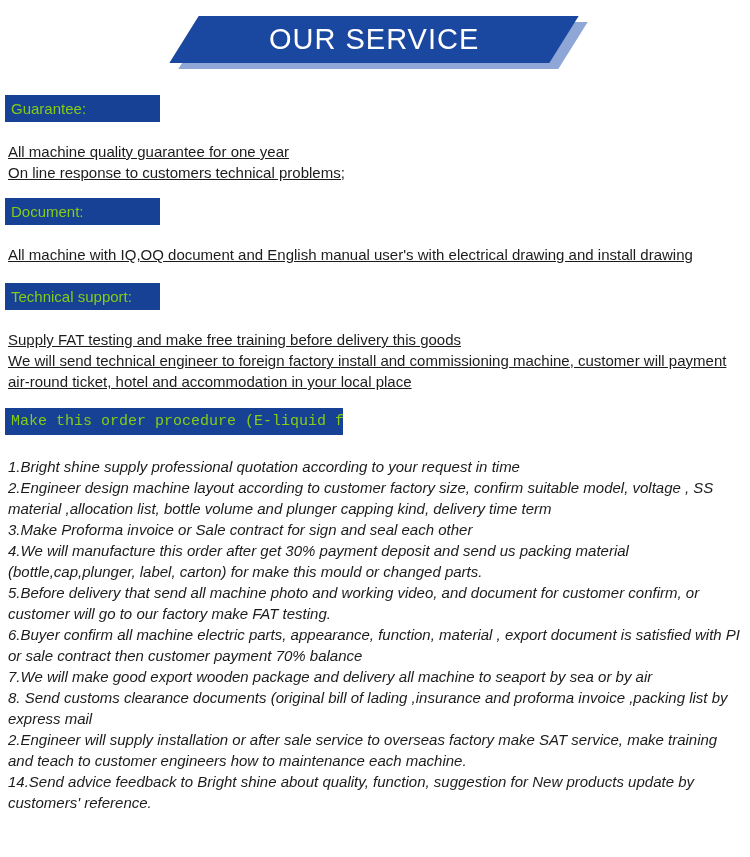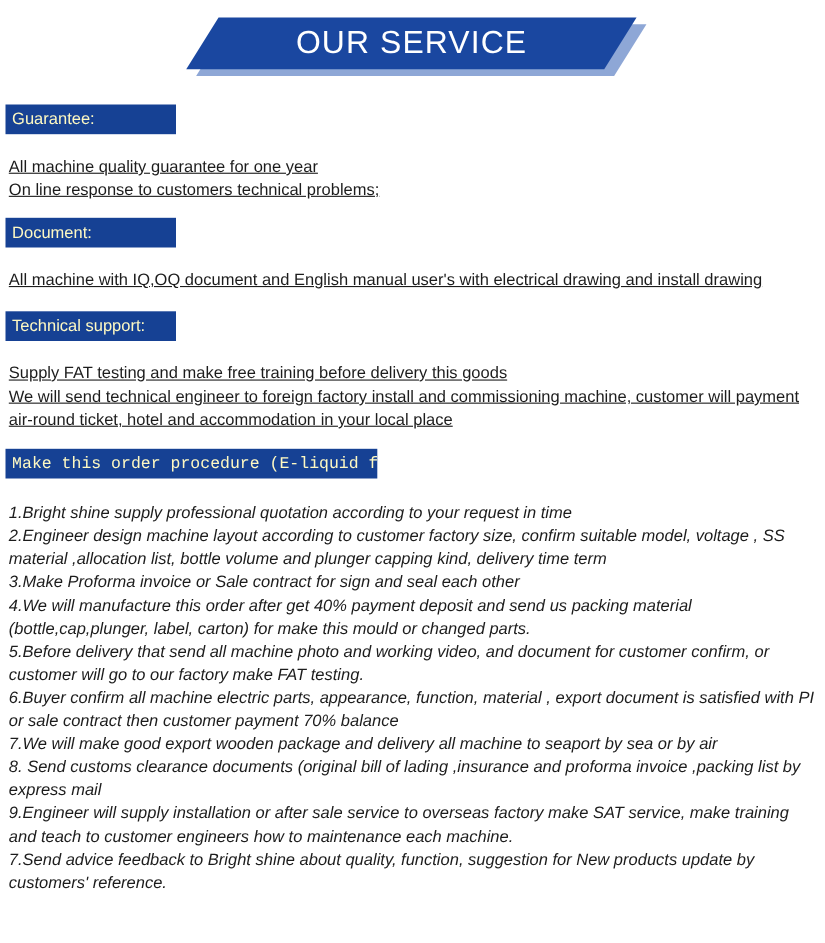--- a/index.html
+++ b/index.html
@@ -51,21 +51,21 @@
     line-height: 29px;
     letter-spacing: 1px;
     white-space: nowrap;
   }
   
   .section-label {
     margin-left: 5px;
     width: 149px;
     height: 27px;
     background: #164194;
-    color: #fef9c3;
+    color: #84cc16;
     font-size: 15px;
     line-height: 27px;
     padding-left: 6px;
     overflow: hidden;
     white-space: nowrap;
   }
   .section-label.wide {
     width: 332px;
     font-family: Liberation Mono, monospace;
   }
@@ -111,23 +111,23 @@
     <div class="section-body gap-c">
       <div class="body-line">Supply FAT testing and make free training before delivery this goods</div>
       <div class="body-line">We will send technical engineer to foreign factory install and commissioning machine, customer will payment air-round ticket, hotel and accommodation in your local place</div>
     </div>
 
     <div class="section-label wide">Make this order procedure (E-liquid filling line)</div>
     <div class="steps">
       <div class="step">1.Bright shine supply professional quotation according to your request in time</div>
       <div class="step">2.Engineer design machine layout according to customer factory size, confirm suitable model, voltage , SS material ,allocation list, bottle volume and plunger capping kind, delivery time term</div>
       <div class="step">3.Make Proforma invoice or Sale contract for sign and seal each other</div>
-      <div class="step">4.We will manufacture this order after get 40% payment deposit and send us packing material (bottle,cap,plunger, label, carton) for make this mould or changed parts.</div>
+      <div class="step">4.We will manufacture this order after get 30% payment deposit and send us packing material (bottle,cap,plunger, label, carton) for make this mould or changed parts.</div>
       <div class="step">5.Before delivery that send all machine photo and working video, and document for customer confirm, or customer will go to our factory make FAT testing.</div>
       <div class="step">6.Buyer confirm all machine electric parts, appearance, function, material , export document is satisfied with PI or sale contract then customer payment 70% balance</div>
       <div class="step">7.We will make good export wooden package and delivery all machine to seaport by sea or by air</div>
       <div class="step">8. Send customs clearance documents (original bill of lading ,insurance and proforma invoice ,packing list by express mail</div>
-      <div class="step">9.Engineer will supply installation or after sale service to overseas factory make SAT service, make training and teach to customer engineers how to maintenance each machine.</div>
-      <div class="step">7.Send advice feedback to Bright shine about quality, function, suggestion for New products update by customers' reference.</div>
+      <div class="step">2.Engineer will supply installation or after sale service to overseas factory make SAT service, make training and teach to customer engineers how to maintenance each machine.</div>
+      <div class="step">14.Send advice feedback to Bright shine about quality, function, suggestion for New products update by customers' reference.</div>
     </div>
 
   </div>
 </div>
 
 </body></html>

